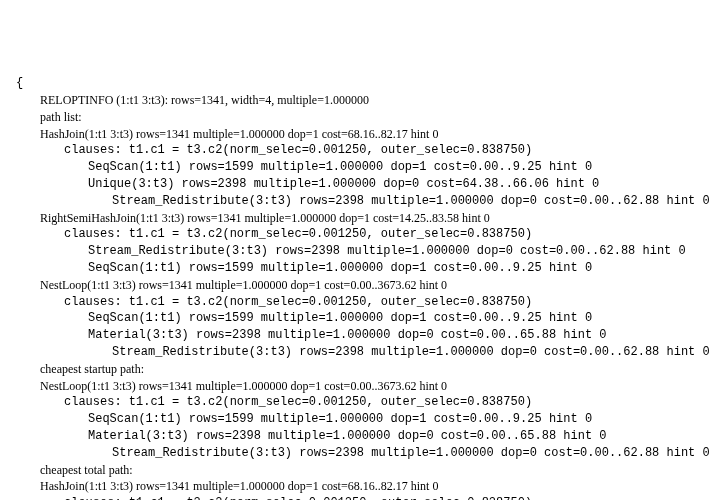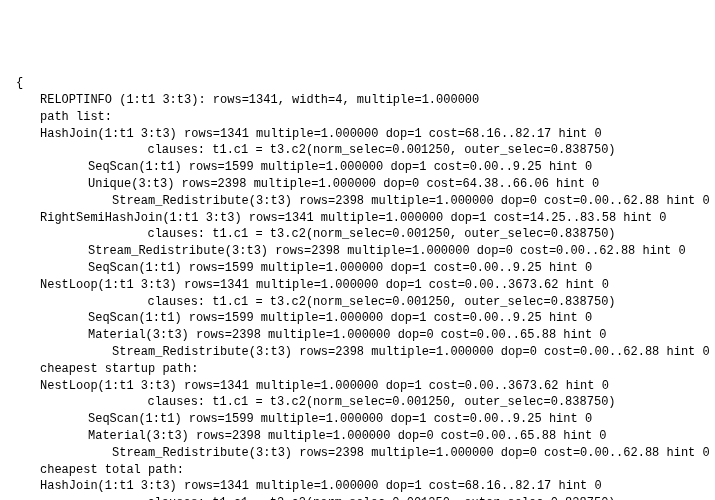--- a/index.html
+++ b/index.html
@@ -7,22 +7,22 @@
       padding: 8px 16px;
       font-family: Consolas, "Courier New", monospace;
       font-size: 12px;
       line-height: 1.4;
       color: #000;
       background: #fff;
       white-space: pre;
     }
     .line { display: block; }
     .i0 { padding-left: 0; }
-    .i1 { padding-left: 24px; }
-    .i2 { padding-left: 48px; text-align: center; }
+    .i1 { padding-left: 24px; font-family: Liberation Serif, serif; }
+    .i2 { padding-left: 48px; }
     .i3 { padding-left: 72px; }
     .i4 { padding-left: 96px; }
   </style>
 </head>
 <body>
 
 
 
 <div id="container"><span class="line i0">{</span><span class="line i1">RELOPTINFO (1:t1 3:t3): rows=1341, width=4, multiple=1.000000</span><span class="line i1">path list:</span><span class="line i1">HashJoin(1:t1 3:t3) rows=1341 multiple=1.000000 dop=1 cost=68.16..82.17 hint 0</span><span class="line i2">clauses: t1.c1 = t3.c2(norm_selec=0.001250, outer_selec=0.838750)</span><span class="line i3">SeqScan(1:t1) rows=1599 multiple=1.000000 dop=1 cost=0.00..9.25 hint 0</span><span class="line i3">Unique(3:t3) rows=2398 multiple=1.000000 dop=0 cost=64.38..66.06 hint 0</span><span class="line i4">Stream_Redistribute(3:t3) rows=2398 multiple=1.000000 dop=0 cost=0.00..62.88 hint 0</span><span class="line i1">RightSemiHashJoin(1:t1 3:t3) rows=1341 multiple=1.000000 dop=1 cost=14.25..83.58 hint 0</span><span class="line i2">clauses: t1.c1 = t3.c2(norm_selec=0.001250, outer_selec=0.838750)</span><span class="line i3">Stream_Redistribute(3:t3) rows=2398 multiple=1.000000 dop=0 cost=0.00..62.88 hint 0</span><span class="line i3">SeqScan(1:t1) rows=1599 multiple=1.000000 dop=1 cost=0.00..9.25 hint 0</span><span class="line i1">NestLoop(1:t1 3:t3) rows=1341 multiple=1.000000 dop=1 cost=0.00..3673.62 hint 0</span><span class="line i2">clauses: t1.c1 = t3.c2(norm_selec=0.001250, outer_selec=0.838750)</span><span class="line i3">SeqScan(1:t1) rows=1599 multiple=1.000000 dop=1 cost=0.00..9.25 hint 0</span><span class="line i3">Material(3:t3) rows=2398 multiple=1.000000 dop=0 cost=0.00..65.88 hint 0</span><span class="line i4">Stream_Redistribute(3:t3) rows=2398 multiple=1.000000 dop=0 cost=0.00..62.88 hint 0</span><span class="line i1"></span><span class="line i1">cheapest startup path:</span><span class="line i1">NestLoop(1:t1 3:t3) rows=1341 multiple=1.000000 dop=1 cost=0.00..3673.62 hint 0</span><span class="line i2">clauses: t1.c1 = t3.c2(norm_selec=0.001250, outer_selec=0.838750)</span><span class="line i3">SeqScan(1:t1) rows=1599 multiple=1.000000 dop=1 cost=0.00..9.25 hint 0</span><span class="line i3">Material(3:t3) rows=2398 multiple=1.000000 dop=0 cost=0.00..65.88 hint 0</span><span class="line i4">Stream_Redistribute(3:t3) rows=2398 multiple=1.000000 dop=0 cost=0.00..62.88 hint 0</span><span class="line i1"></span><span class="line i1">cheapest total path:</span><span class="line i1">HashJoin(1:t1 3:t3) rows=1341 multiple=1.000000 dop=1 cost=68.16..82.17 hint 0</span><span class="line i2">clauses: t1.c1 = t3.c2(norm_selec=0.001250, outer_selec=0.838750)</span><span class="line i1"></span></div>
 

